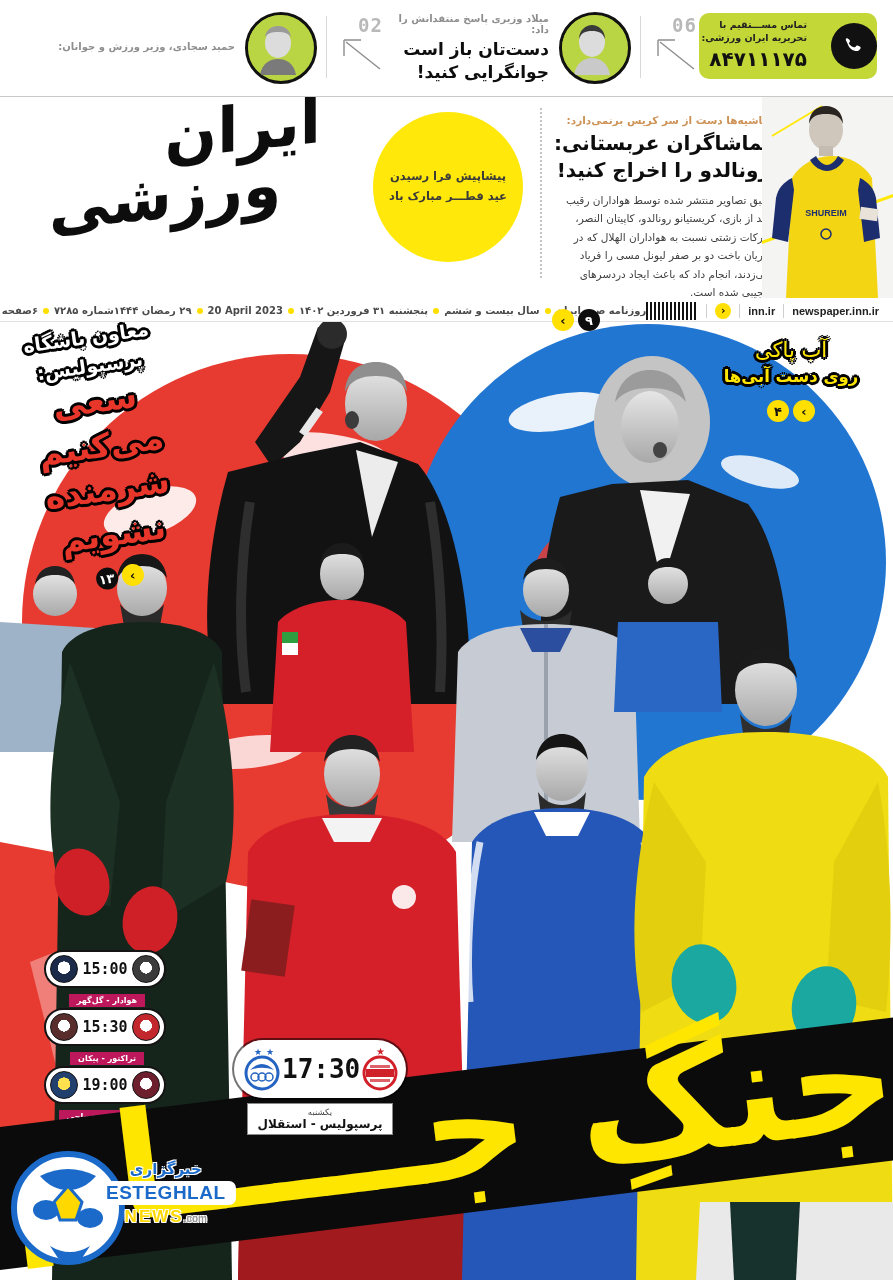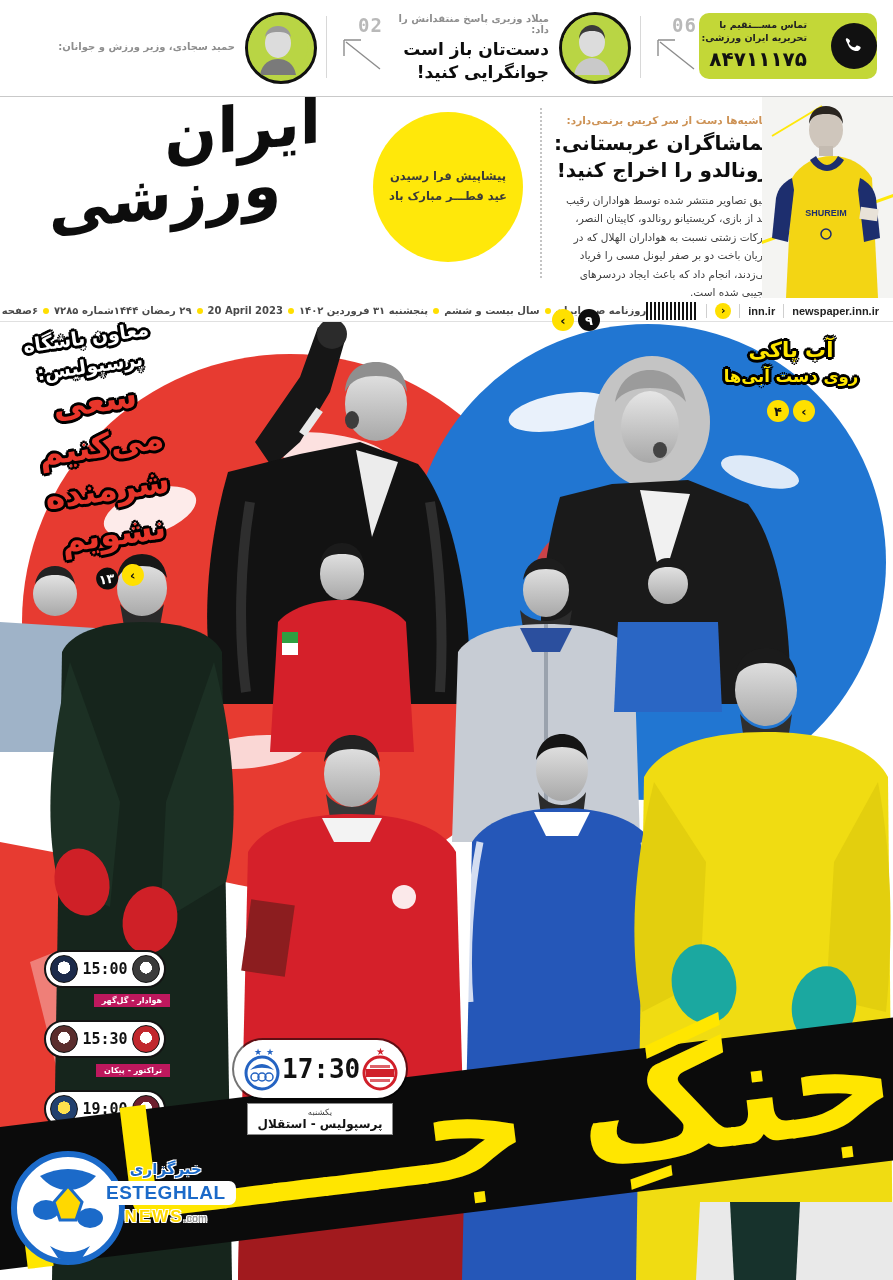--- a/index.html
+++ b/index.html
@@ -59,28 +59,28 @@
   
   #collage{position:absolute;top:322px;left:0;width:893px;height:958px;z-index:1;}
 
   
   .outline{text-shadow:-2px -2px 0 #000,2px -2px 0 #000,-2px 2px 0 #000,2px 2px 0 #000,0 -3px 0 #000,0 3px 0 #000,-3px 0 0 #000,3px 0 0 #000;}
   #left-hl{position:absolute;left:20px;top:322px;width:165px;text-align:center;transform:rotate(-8deg);z-index:5;direction:rtl;}
   #left-hl .wl{color:#fff;font-weight:900;font-size:19px;line-height:1.5;}
   #left-hl .rl{color:#e8362b;font-weight:900;font-size:33px;line-height:1.35;}
   #left-hl .badge-row{justify-content:center;margin-top:10px;}
   #right-hl{position:absolute;right:6px;top:336px;width:192px;text-align:center;z-index:5;direction:rtl;}
-  #right-hl .yl1{color:#ffe600;font-weight:700;font-size:21px;line-height:1.4;}
+  #right-hl .yl1{color:#ffe600;font-weight:400;font-size:21px;line-height:1.4;}
   #right-hl .yl2{color:#ffe600;font-weight:900;font-size:16.5px;line-height:1.5;}
   #right-hl .bl{color:#35a7e9;font-weight:900;font-size:33px;line-height:1.3;}
   #right-hl .badge-row{justify-content:center;margin-top:10px;}
 
   
   #schedule{position:absolute;left:44px;top:950px;width:126px;z-index:6;}
-  .match{margin-bottom:13px;text-align:right;}
+  .match{margin-bottom:1px;text-align:center;}
   .pill{width:122px;height:38px;background:#fff;border:2px solid #141414;border-radius:22px;
         display:flex;align-items:center;justify-content:space-between;padding:0 4px;box-sizing:border-box;}
   .pill .time{font-size:15px;font-weight:bold;color:#111;font-family:"DejaVu Sans Mono",monospace;}
   .club{width:26px;height:26px;border-radius:50%;flex:0 0 auto;}
   .match .label{display:inline-block;background:#be185d;color:#fff;font-size:8px;font-weight:bold;
                 padding:2px 8px;margin-top:3px;direction:rtl;}
 
   
   #band{position:absolute;left:-45px;top:1072px;width:995px;height:142px;background:#0b0b0b;transform:rotate(-7deg);z-index:7;
         display:flex;align-items:center;justify-content:center;overflow:visible;}

